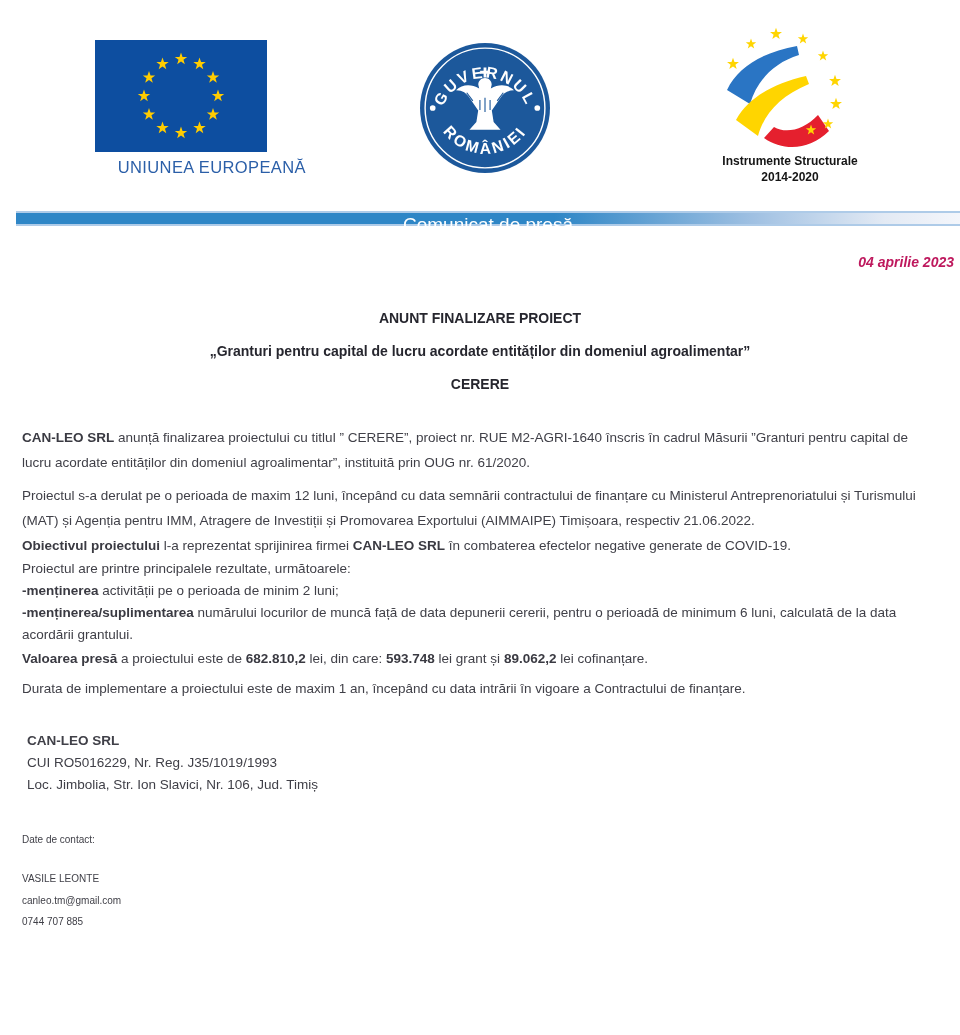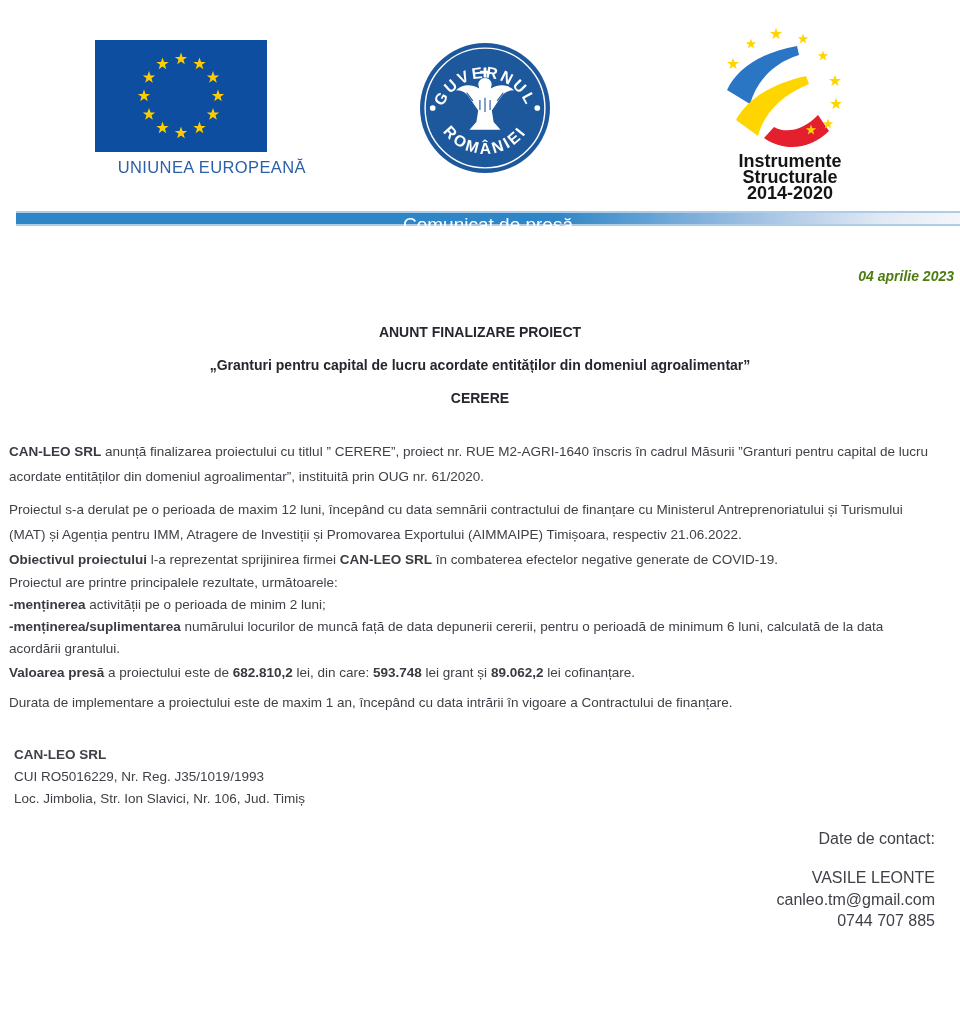--- a/index.html
+++ b/index.html
@@ -9,44 +9,44 @@
     font-family:"Liberation Sans", sans-serif; color:#404048; overflow:hidden;
   }
   
   .logos { position:relative; height:211px; }
   .eu-flag { position:absolute; left:95px; top:40px; }
   .eu-label { position:absolute; left:56px; top:158px; width:250px; text-align:right;
               font-size:16.5px; letter-spacing:.4px; color:#2B5FA8; }
   .gov-seal { position:absolute; left:419px; top:42px; }
   .is-logo  { position:absolute; left:708px; top:20px; }
   .is-text  { position:absolute; left:690px; top:153px; width:200px; text-align:center;
-              font-weight:bold; font-size:18px; line-height:16px; color:#151515; }
+              font-weight:bold; font-size:12px; line-height:16px; color:#151515; }
   
   .banner {
     height:15px; line-height:24px; text-align:center; color:#fff; font-size:19px;
     border-top:2px solid #AECBE8; border-bottom:2px solid #AECBE8;
     background:linear-gradient(90deg,#2E86C6 0%,#2E86C6 57%,#9FC0E2 78%,#E3EAF4 92%,#F4F6FB 100%);
     margin-left:16px;
   }
   
-  .date-row { margin-top:42px; text-align:right; padding-right:6px;
-              font-size:14px; font-weight:bold; font-style:italic; color:#4d7c0f; }
+  .date-row { margin-top:28px; text-align:right; padding-right:6px;
+              font-size:14px; font-weight:bold; font-style:italic; color:#be185d; }
   
   .titles { margin-top:40px; text-align:center; color:#26262E; }
   .titles div { font-size:14px; font-weight:bold; line-height:16px; margin-bottom:17px; }
   
-  .content { margin-top:33px; padding:0 25px 0 9px; font-size:13.5px; line-height:25px; }
+  .content { margin-top:33px; padding:0 25px 0 22px; font-size:13.5px; line-height:25px; }
   .content p { margin:0 0 8px 0; }
   .content p.m0 { margin-bottom:0; }
   .content p.tight { line-height:22px; }
   .content p.m5 { margin-bottom:5px; }
   .content b { font-weight:bold; color:#3A3A42; }
   .company { margin-top:29px; padding-left:5px; font-size:13.5px; line-height:22px; }
   .company .cname { font-weight:bold; }
-  .contact { margin-top:16px; text-align:right; font-size:16px; }
+  .contact { margin-top:31px; text-align:left; font-size:10px; }
   .contact .heading { margin-bottom:16px; }
   .contact .cline { line-height:21.5px; }
 </style>
 </head>
 <body>
 
 <div class="page">
 
   <div class="logos">
 

